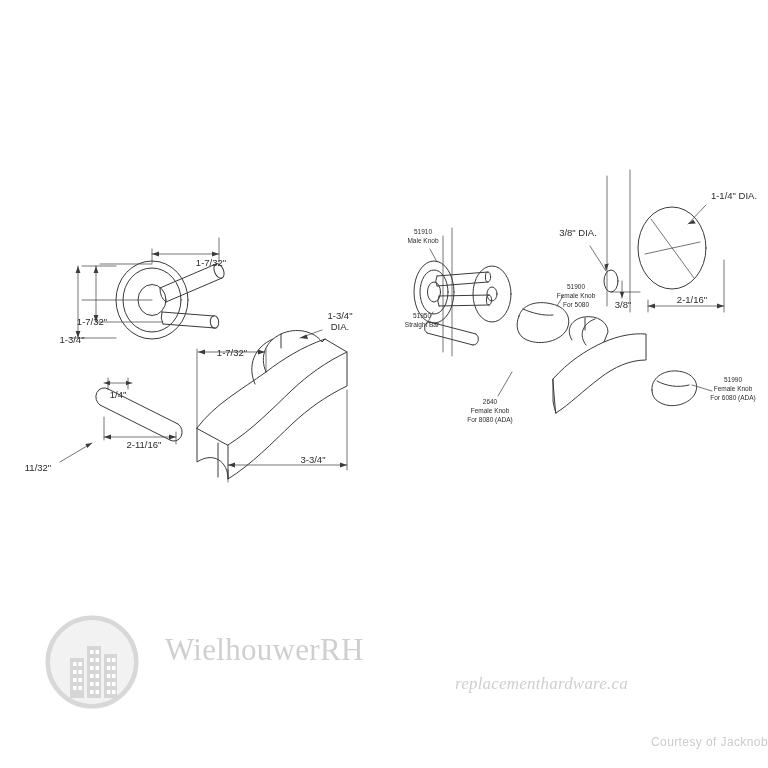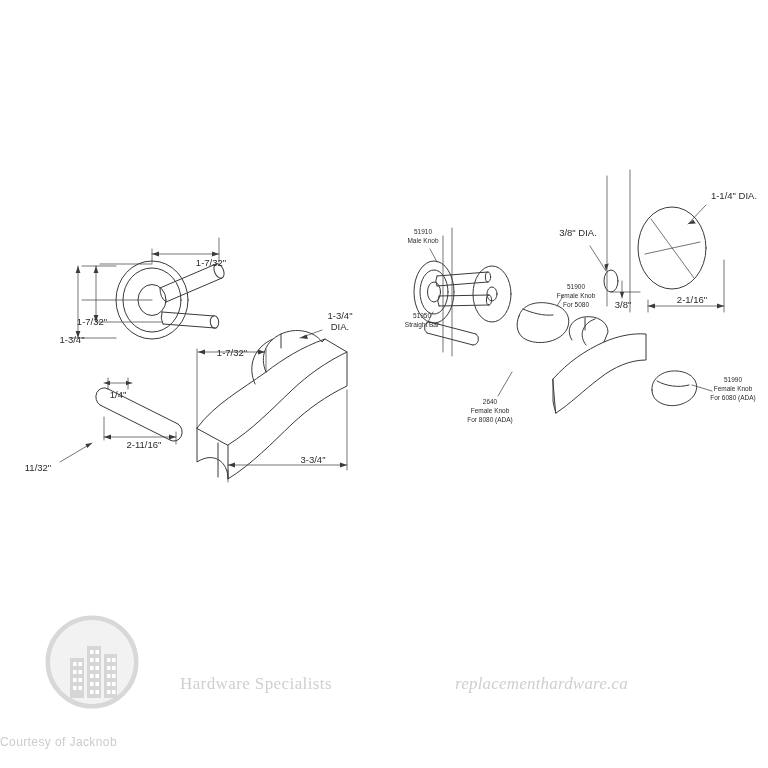--- a/index.html
+++ b/index.html
@@ -34,21 +34,21 @@
   }
   .wm-site{
     position:absolute;left:415px;top:62px;
     font-family:"Liberation Serif", serif;
     font-size:17px;color:#cfcfcf;letter-spacing:.2px;
     white-space:nowrap;
     font-style:italic;
   }
   .courtesy{
     position:absolute;left:0;top:735px;width:768px;
-    text-align:left;
+    text-align:right;
     font-family:"Liberation Sans", sans-serif;
     font-size:12px;color:#cccccc;letter-spacing:.4px;
   }
 </style>
 </head>
 <body>
 
 <div id="stage">
 <svg width="768" height="768" viewBox="0 0 768 768">
   <g fill="none" stroke="#3a3a3a" stroke-width="1" stroke-linejoin="round" stroke-linecap="round">
@@ -309,17 +309,17 @@
           <rect x="72" y="54" width="3.5" height="4"></rect>
         <rect x="67" y="62" width="3.5" height="4"></rect>
           <rect x="72" y="62" width="3.5" height="4"></rect>
         <rect x="67" y="70" width="3.5" height="4"></rect>
           <rect x="72" y="70" width="3.5" height="4"></rect>
         <rect x="67" y="78" width="3.5" height="4"></rect>
           <rect x="72" y="78" width="3.5" height="4"></rect>
       </g>
     </g>
   </svg>
-  <div class="wm-sub">Hardware Specialists</div>
+  <div class="wm-brand">WielhouwerRH</div>
   <div class="wm-site">replacementhardware.ca</div>
 </div>
 
 <div class="courtesy">Courtesy of Jacknob</div>
 
 </body></html>

